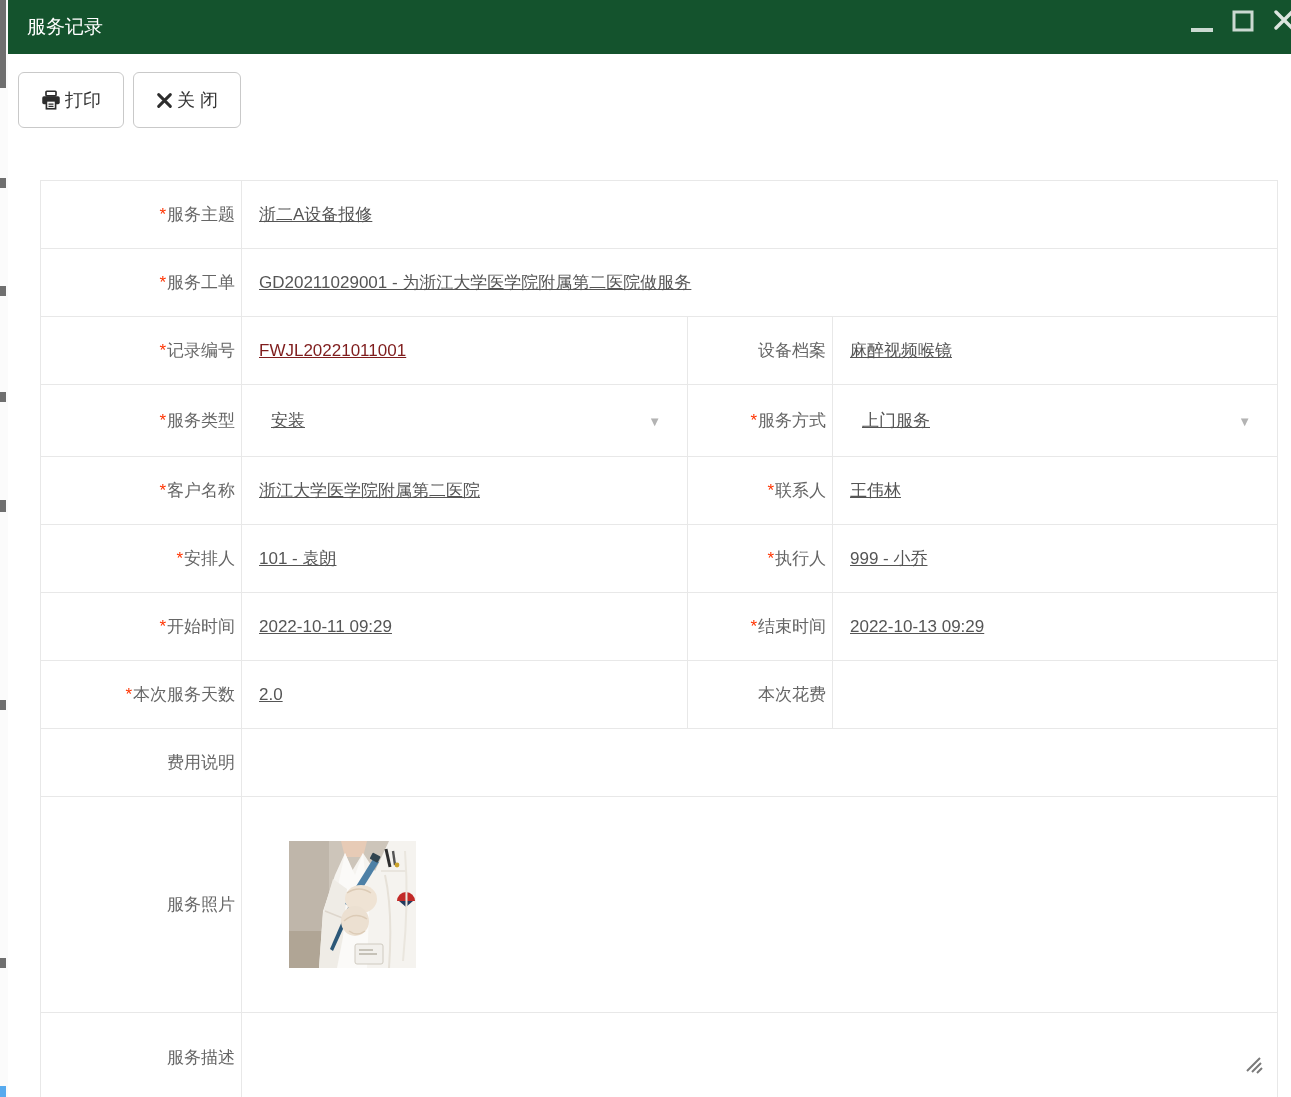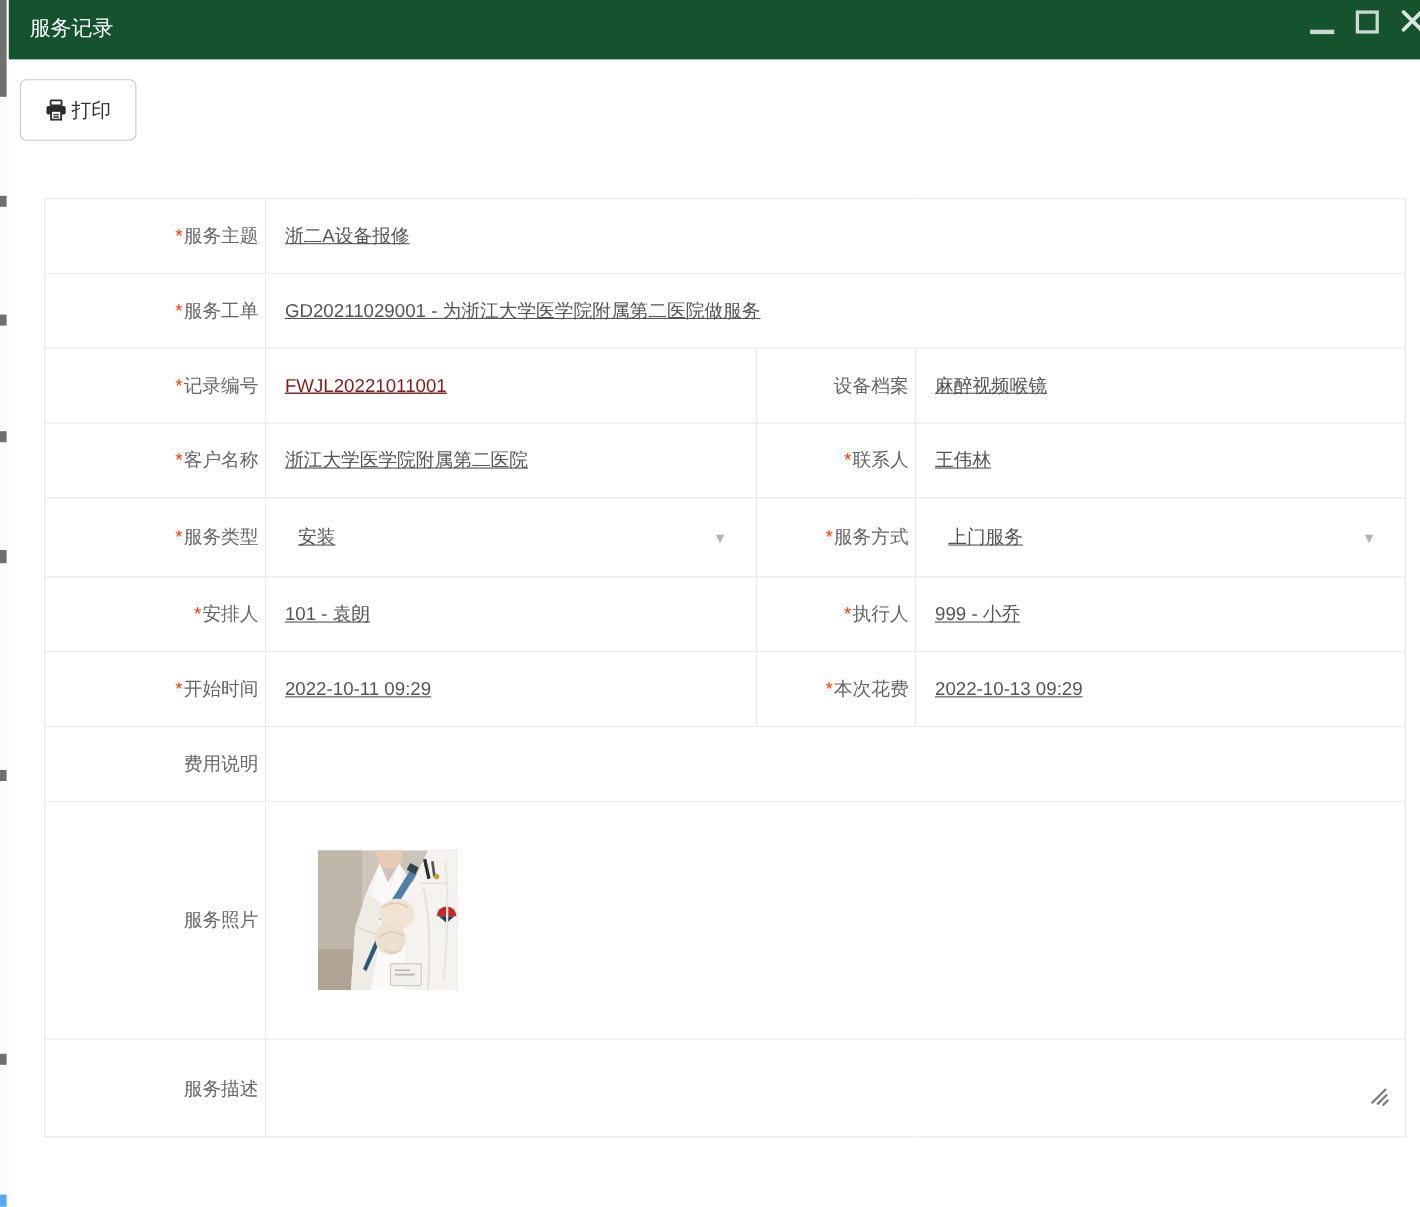--- a/index.html
+++ b/index.html
@@ -105,20 +105,28 @@
       <span class="ico">
         <svg width="20" height="20" viewBox="0 0 24 24">
           <rect x="6" y="1.5" width="12" height="5.5" rx="1" fill="#ffffff" stroke="#2d2d2d" stroke-width="2"></rect>
           <rect x="1.5" y="7.5" width="21" height="9.5" rx="2" fill="#2d2d2d"></rect>
           <rect x="6.5" y="13" width="11" height="9.5" fill="#ffffff" stroke="#2d2d2d" stroke-width="2"></rect>
           <path d="M9 17h6 M9 19.7h6" stroke="#2d2d2d" stroke-width="1.5"></path>
         </svg>
       </span>
       <span>打印</span>
     </button>
+    <button class="tb-btn">
+      <span class="ico">
+        <svg width="17" height="17" viewBox="0 0 16 16">
+            <path d="M2.5 2.5 L13.5 13.5 M13.5 2.5 L2.5 13.5" stroke="#2d2d2d" stroke-width="2.8" stroke-linecap="round" fill="none"></path>
+          </svg>
+      </span>
+      <span>关 闭</span>
+    </button>
   </div>
 
   <table class="form">
     <colgroup>
       <col style="width:201px">
         <col style="width:446px">
         <col style="width:145px">
         <col style="width:445px">
     </colgroup>
 
@@ -141,70 +149,78 @@
       <td class="lbl">
         <span class="req">*</span><span>记录编号</span>
       </td>
       <td class="val">
         <span class="rec-link">FWJL20221011001</span>
       </td>
       <td class="lbl"><span>设备档案</span></td>
       <td class="val">麻醉视频喉镜</td>
     </tr>
 
-    <tr style="height:68px">
-      <td class="lbl">
-        <span class="req">*</span><span>客户名称</span>
-      </td>
-      <td class="val">浙江大学医学院附属第二医院</td>
-      <td class="lbl">
-        <span class="req">*</span><span>联系人</span>
-      </td>
-      <td class="val">王伟林</td>
-    </tr>
-
     <tr style="height:72px">
       <td class="lbl">
         <span class="req">*</span><span>服务类型</span>
       </td>
       <td class="val dd">
         <span>安装</span>
         <span class="dd-arrow">▼</span>
       </td>
       <td class="lbl">
         <span class="req">*</span><span>服务方式</span>
       </td>
       <td class="val dd">
         <span>上门服务</span>
         <span class="dd-arrow">▼</span>
       </td>
     </tr>
 
     <tr style="height:68px">
       <td class="lbl">
+        <span class="req">*</span><span>客户名称</span>
+      </td>
+      <td class="val">浙江大学医学院附属第二医院</td>
+      <td class="lbl">
+        <span class="req">*</span><span>联系人</span>
+      </td>
+      <td class="val">王伟林</td>
+    </tr>
+
+    <tr style="height:68px">
+      <td class="lbl">
         <span class="req">*</span><span>安排人</span>
       </td>
       <td class="val">101 - 袁朗</td>
       <td class="lbl">
         <span class="req">*</span><span>执行人</span>
       </td>
       <td class="val">999 - 小乔</td>
     </tr>
 
     <tr style="height:68px">
       <td class="lbl">
         <span class="req">*</span><span>开始时间</span>
       </td>
       <td class="val">2022-10-11 09:29</td>
       <td class="lbl">
-        <span class="req">*</span><span>本次花费</span>
+        <span class="req">*</span><span>结束时间</span>
       </td>
       <td class="val">2022-10-13 09:29</td>
     </tr>
 
+    <tr style="height:68px">
+      <td class="lbl">
+        <span class="req">*</span><span>本次服务天数</span>
+      </td>
+      <td class="val">2.0</td>
+      <td class="lbl"><span>本次花费</span></td>
+      <td class="val"></td>
+    </tr>
 
     <tr style="height:68px">
       <td class="lbl"><span>费用说明</span></td>
       <td class="val" colspan="3"></td>
     </tr>
 
     <tr style="height:216px">
       <td class="lbl"><span>服务照片</span></td>
       <td class="val photo-cell" colspan="3">
         <span class="photo-thumb">

